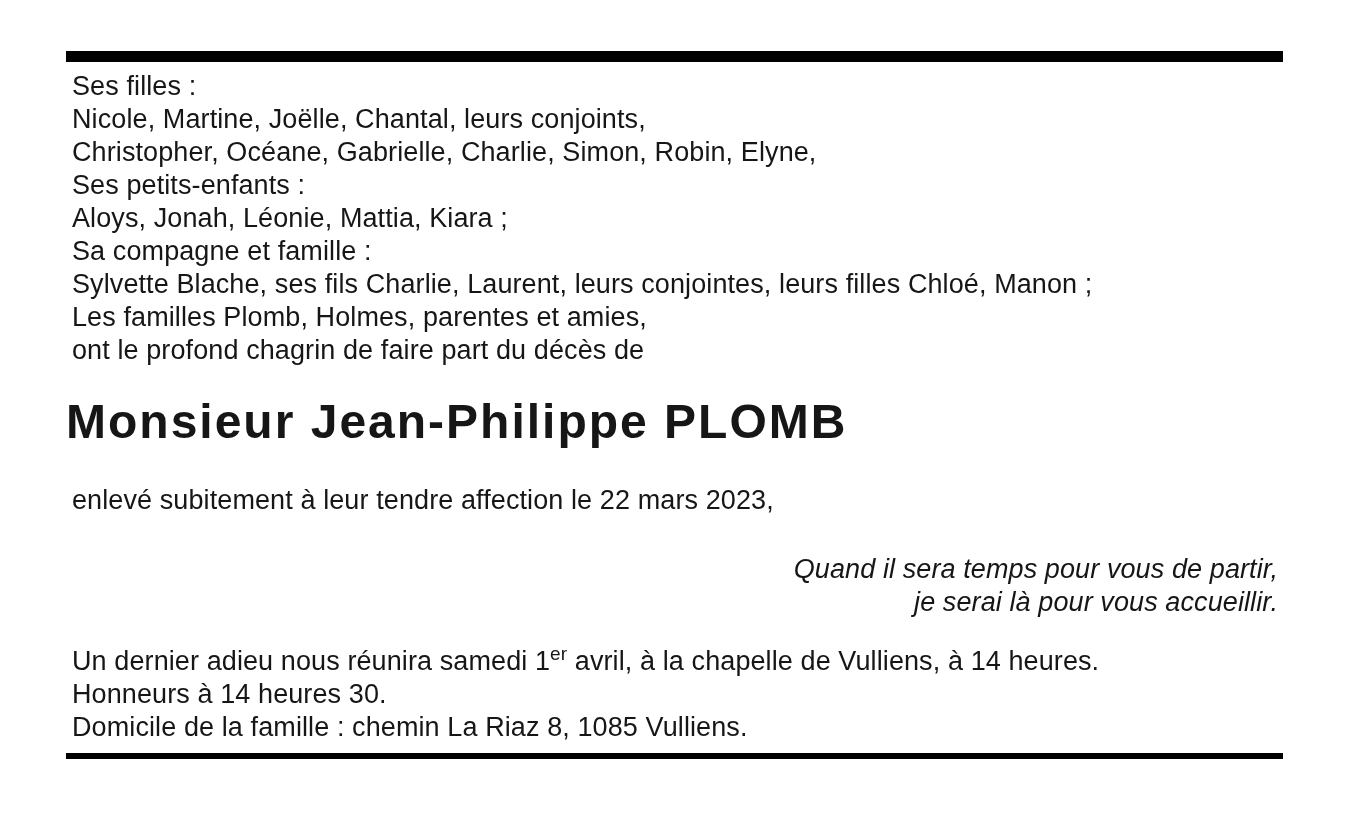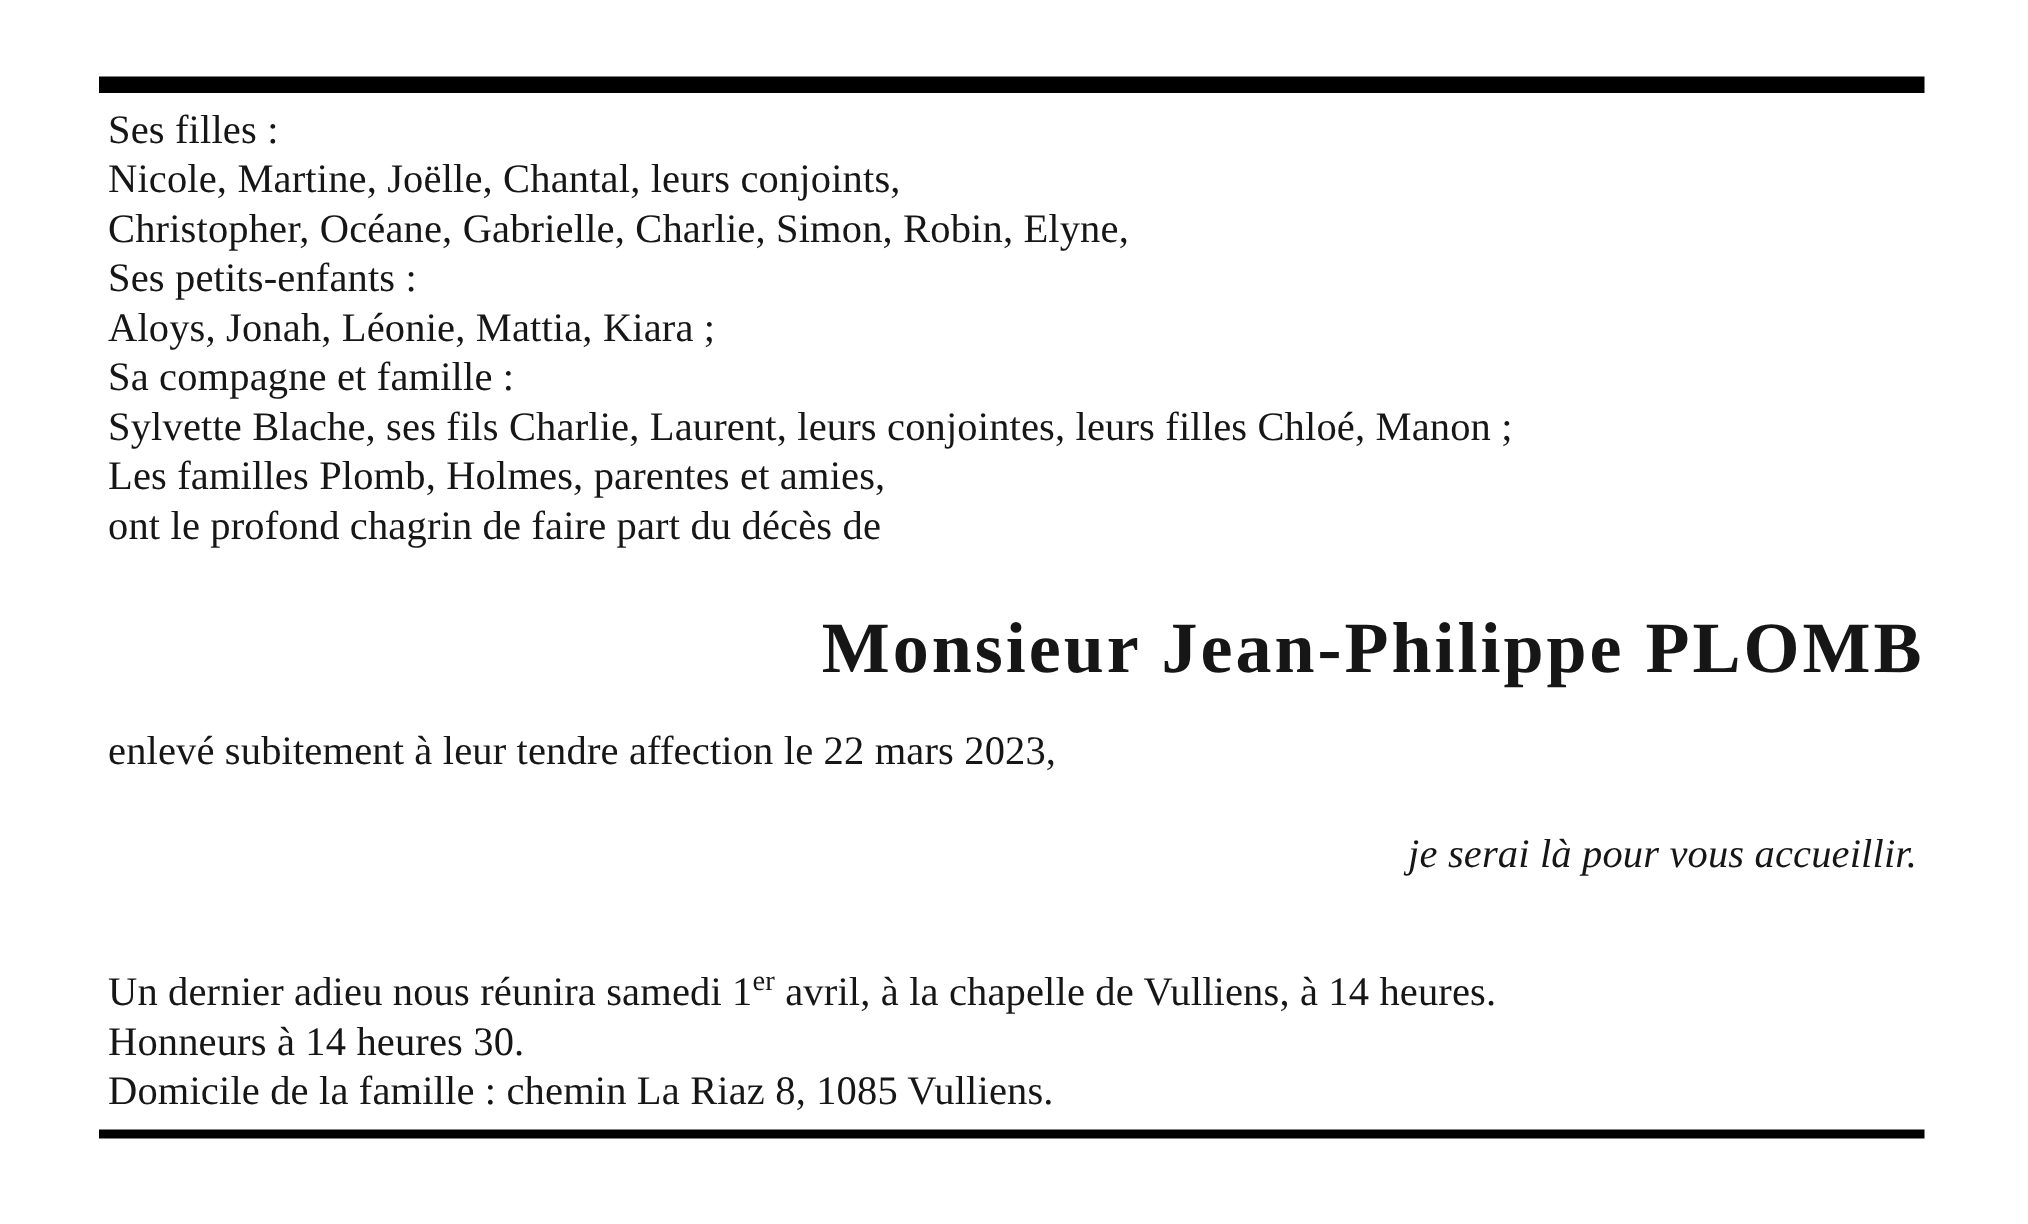--- a/index.html
+++ b/index.html
@@ -1,15 +1,15 @@
 <!DOCTYPE html>
 <html style="--color-background: #ffffff; --color-text: #161616; --color-bar: #000000;"><head>
 <meta charset="utf-8">
 <style>
-  * { margin: 0; padding: 0; box-sizing: border-box; font-family: Liberation Serif, serif; }
+  * { margin: 0; padding: 0; box-sizing: border-box; }
   html, body {
     width: 1352px; height: 816px;
     background: #ffffff;
     font-family: "Liberation Sans", "DejaVu Sans", sans-serif;
   }
   .page {
     position: relative;
     width: 1352px; height: 816px;
     background: var(--color-background, #ffffff);
     color: var(--color-text, #161616);
@@ -36,24 +36,24 @@
   .quote   {
     top: 553px;
     right: 74px;
     text-align: right;
     font-style: italic;
   }
   .ceremony { top: 645px; left: 72px; }
 
   .title {
     position: absolute;
-    top: 407px;
+    top: 396px;
     left: 66px;
     width: 1217px;
-    text-align: right;
+    text-align: left;
     font-size: 48px;
     line-height: 52px;
     font-weight: bold;
     letter-spacing: 2px;
     white-space: nowrap;
   }
   sup.ordinal {
     font-size: 19px;
     vertical-align: super;
     line-height: 0;
@@ -78,20 +78,21 @@
     <div>ont le profond chagrin de faire part du décès de</div>
   </div>
 
   <h1 class="title">Monsieur Jean-Philippe PLOMB</h1>
 
   <div class="textblock death">
     <div>enlevé subitement à leur tendre affection le 22 mars 2023,</div>
   </div>
 
   <div class="textblock quote">
+    <div>Quand il sera temps pour vous de partir,</div>
     <div>je serai là pour vous accueillir.</div>
   </div>
 
   <div class="textblock ceremony">
     <div><span>Un dernier adieu nous réunira samedi 1</span><sup class="ordinal">er</sup><span> avril, à la chapelle de Vulliens, à 14 heures.</span></div>
     <div>Honneurs à 14 heures 30.</div>
     <div>Domicile de la famille : chemin La Riaz 8, 1085 Vulliens.</div>
   </div>
 
   <div class="bar bottom"></div>

